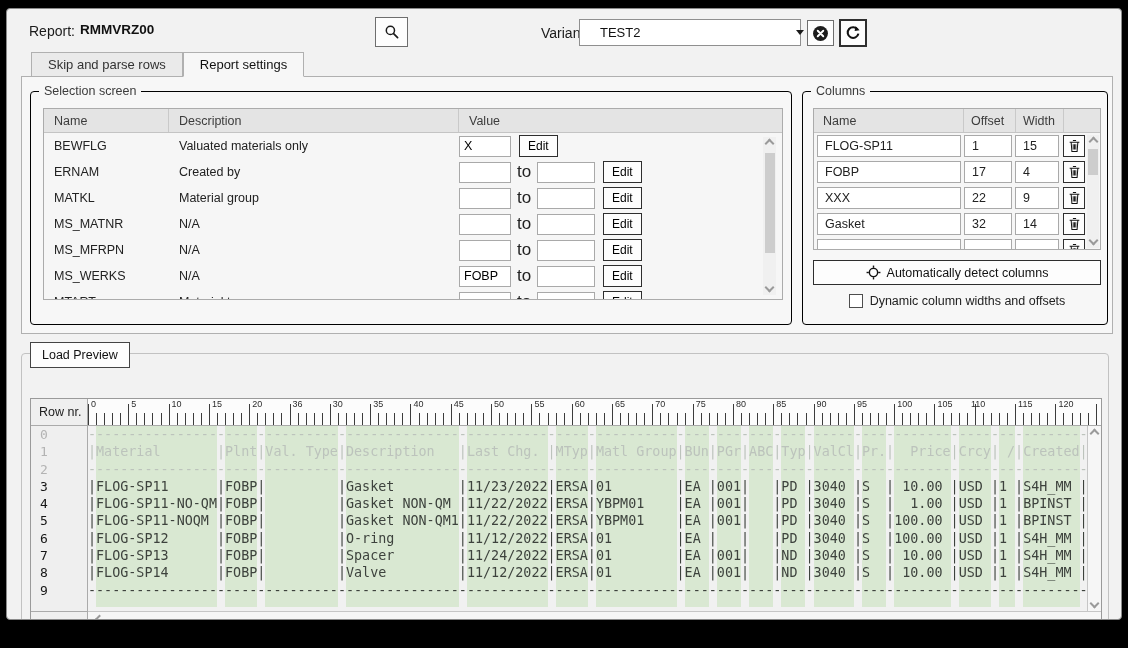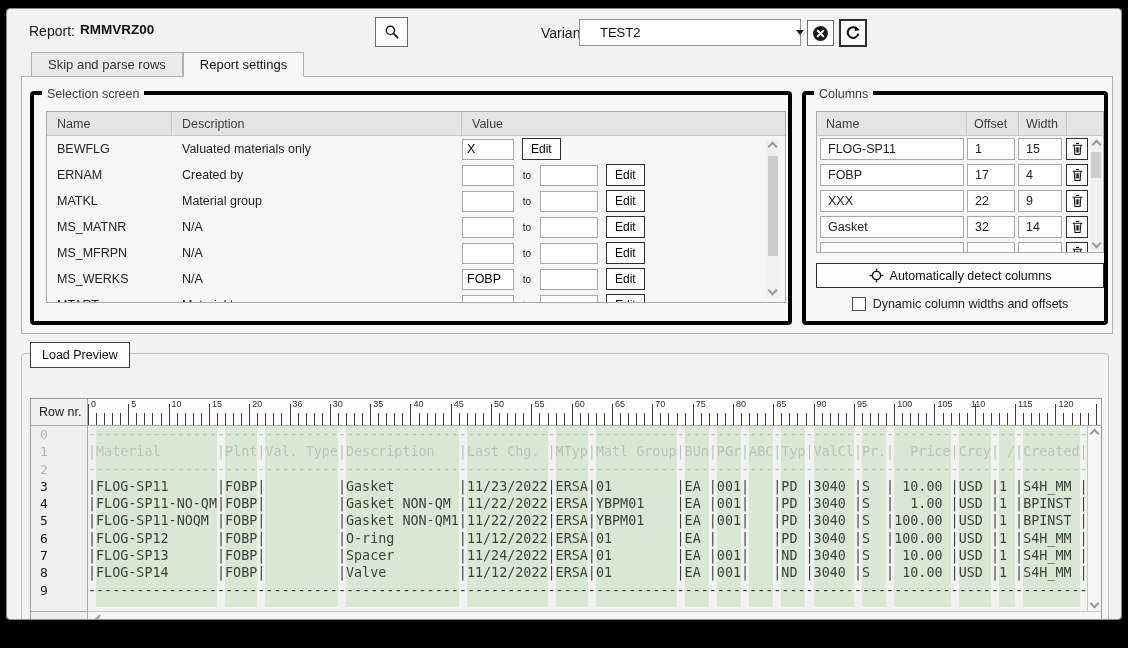--- a/index.html
+++ b/index.html
@@ -24,40 +24,40 @@
   
   .tabs { position:absolute; left:22px; top:43px; display:flex; z-index:3; }
   .tab { height:25px; padding:0 16px; font-size:13px; display:flex; align-items:center;
          border:1px solid #b0b0b0; cursor:pointer; }
   .tab.active { background:#f7f7f7; border-bottom:1px solid #f7f7f7; z-index:4; color:#111; }
   .tab.inactive { background:#eaeaea; margin-left:2px; color:#333; }
   .tabpanel { position:absolute; left:14px; top:67px; width:1092px; height:258px;
               background:#f7f7f7; border:1px solid #b0b0b0; }
 
   
-  .groupbox { position:absolute; border:4px solid #000000; border-radius:4px; }
+  .groupbox { position:absolute; border:1px solid #000000; border-radius:4px; }
   .groupbox > .legend { position:absolute; top:-8px; left:8px; font-size:12.5px; color:#3c3c3c;
                         background:#f7f7f7; padding:0 5px; }
 
   
   .seltable { position:absolute; left:12px; top:16px; width:740px; height:192px;
               border:1px solid #ababab; overflow:hidden; background:#f6f6f6; }
   .selhead { display:flex; height:24px; background:#e4e4e4; border-bottom:1px solid #c4c4c4;
              font-size:12.5px; color:#3c3c3c; align-items:center; }
   .selhead .h1 { width:125px; padding-left:10px; border-right:1px solid #c9c9c9; height:100%; display:flex; align-items:center;}
   .selhead .h2 { width:290px; padding-left:10px; border-right:1px solid #c9c9c9; height:100%; display:flex; align-items:center;}
   .selhead .h3 { flex:1; padding-left:10px; height:100%; display:flex; align-items:center;}
   .sel-row { display:flex; height:26px; align-items:center; font-size:12.5px; }
   .sel-name { width:125px; padding-left:10px; color:#222; }
   .sel-desc { width:290px; padding-left:10px; color:#222; }
   .sel-value { flex:1; display:flex; align-items:center; }
   .tin { width:52px; height:21px; border:1px solid #a9a9a9; background:#fff; font-size:12.5px;
          font-family:inherit; padding:0 4px; outline:none; }
   .tin2 { width:58px; }
-  .tolbl { width:26px; text-align:center; font-size:10px; color:#222; }
+  .tolbl { width:26px; text-align:center; font-size:17px; color:#222; }
   .editbtn { margin-left:8px; height:22px; padding:0 8px; font-size:12px; font-family:inherit;
              background:#fdfdfd; border:1px solid #2e2e2e; cursor:pointer; }
   .sscroll { position:absolute; right:6px; top:28px; width:13px; height:158px; background:#f0f0f0; }
   .sthumb { position:absolute; left:1.5px; width:10px; background:#cdcdcd; }
 
   
   .coltable { position:absolute; left:10px; top:16px; width:288px; height:142px;
               border:1px solid #ababab; overflow:hidden; background:#f6f6f6; }
   .colhead { display:flex; height:24px; background:#e4e4e4; border-bottom:1px solid #c4c4c4;
              font-size:12.5px; color:#3c3c3c; align-items:center; }

